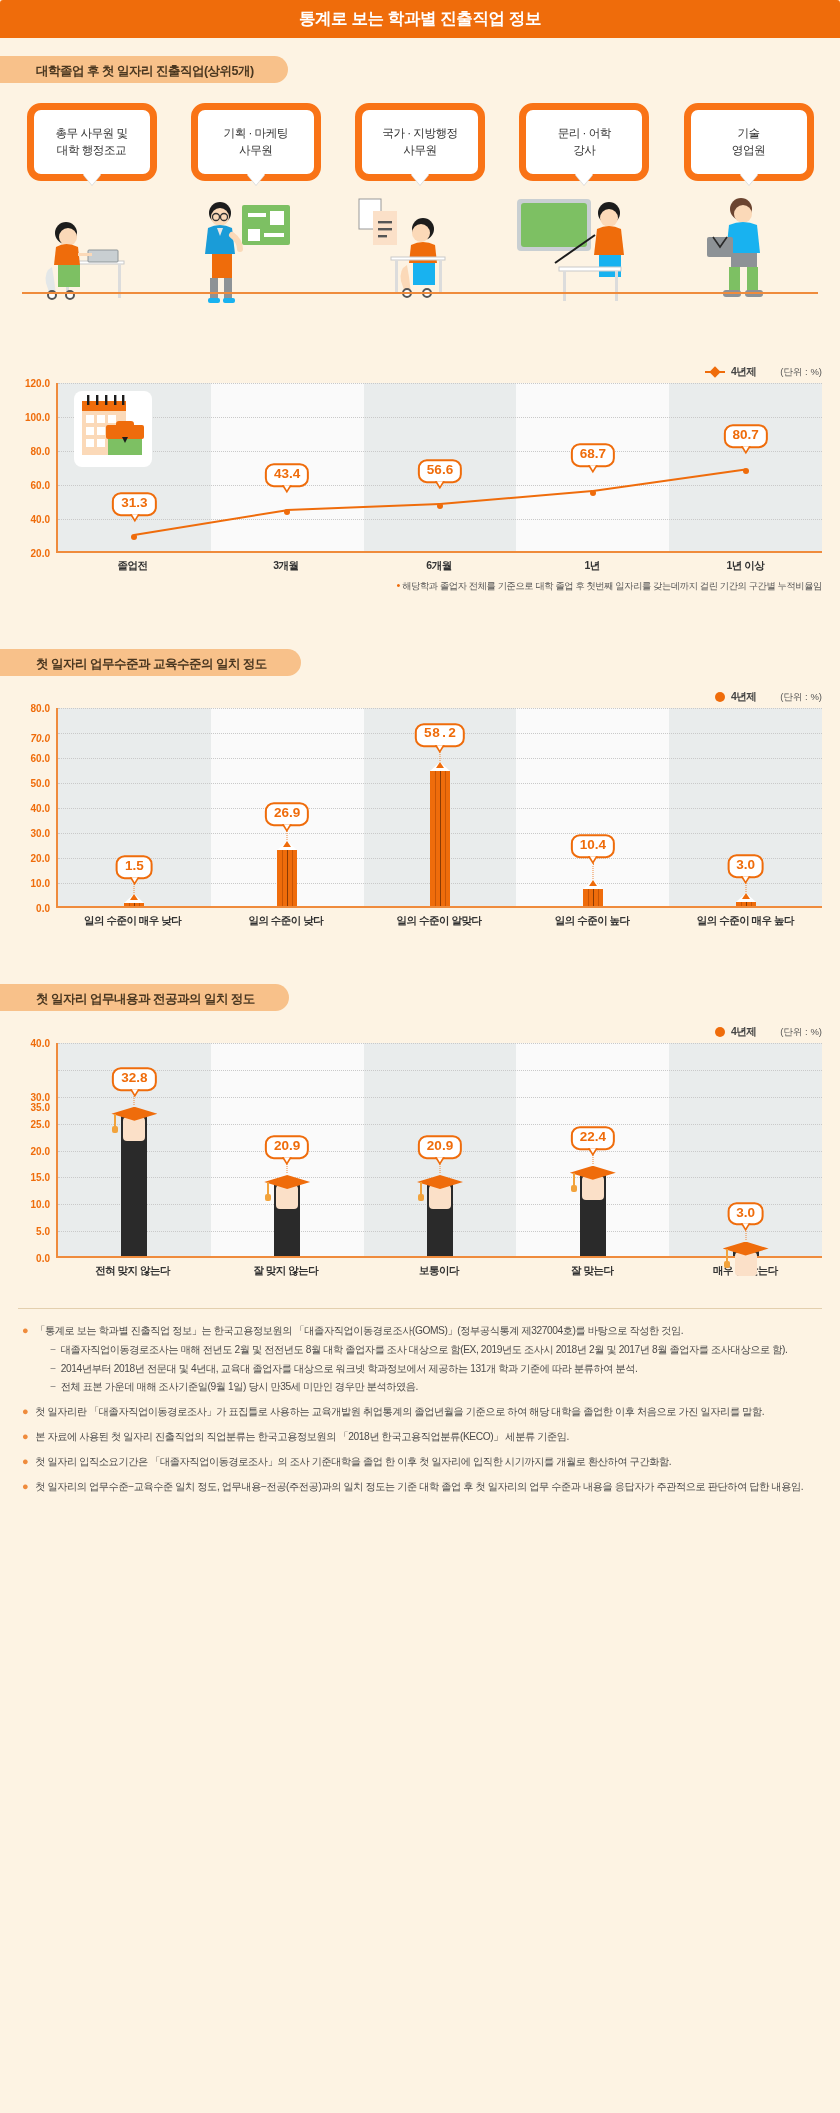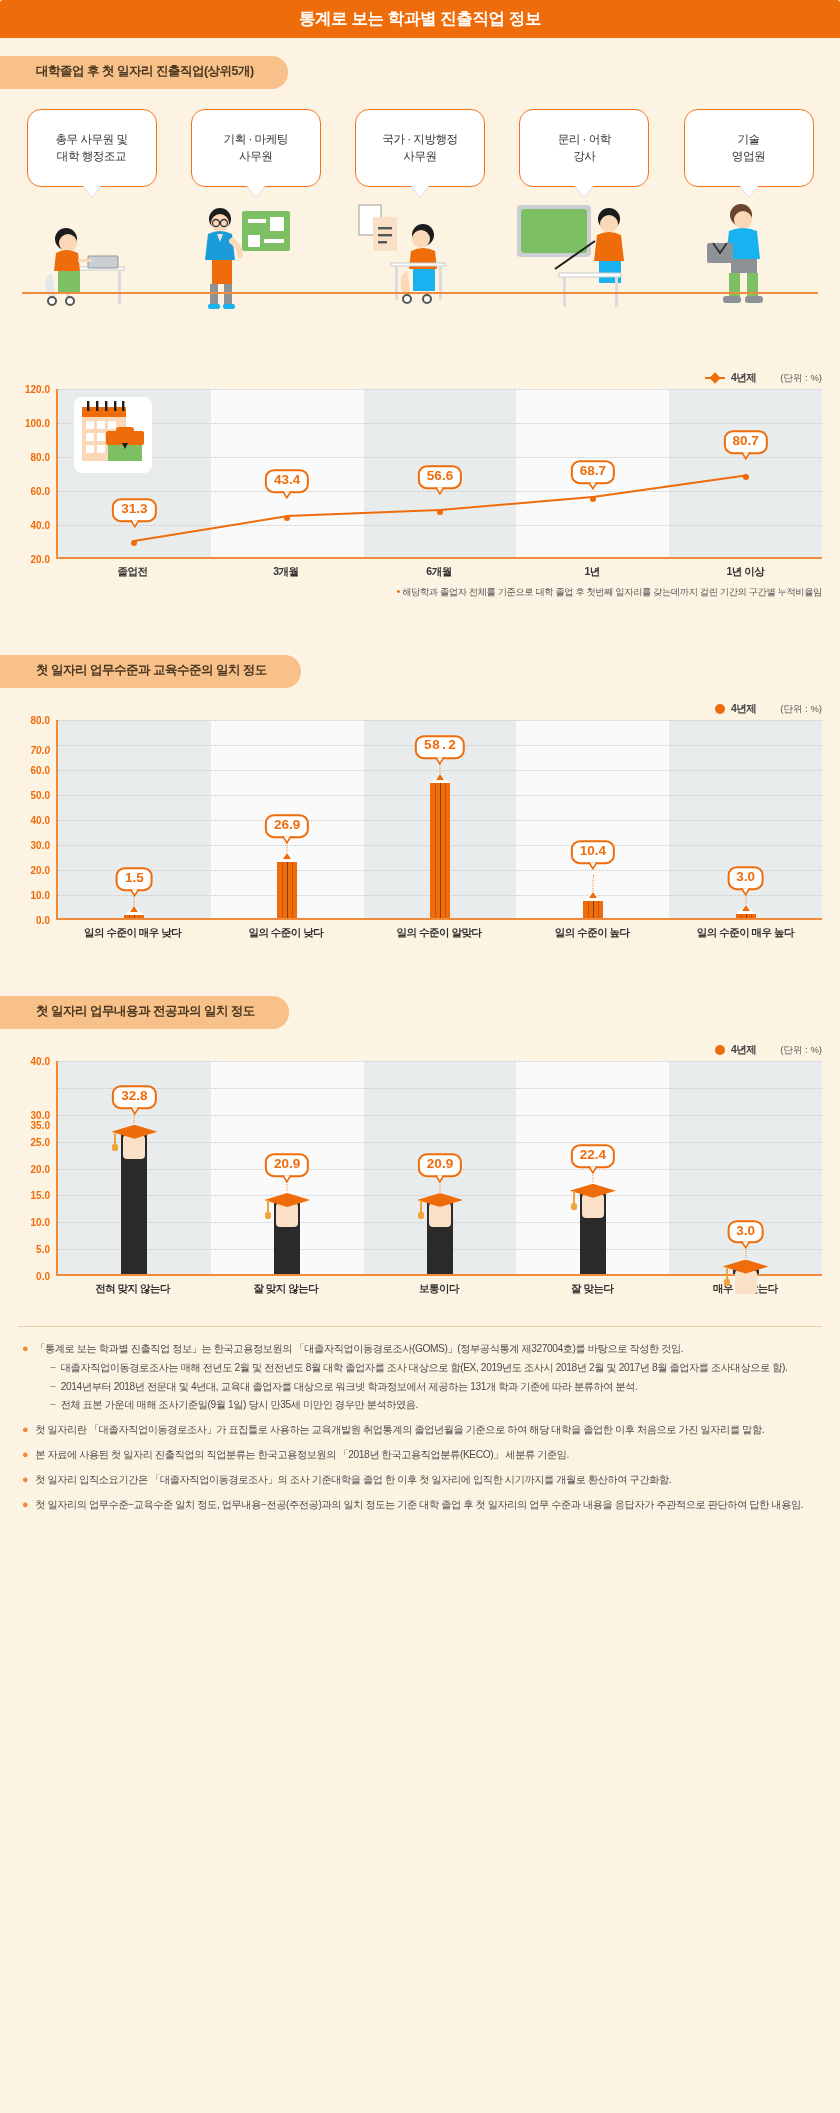--- a/index.html
+++ b/index.html
@@ -23,40 +23,40 @@
   }
 
   
   .pill{
     display:inline-block;
     background:#f8c18a;
     color:#4a3720;
     font-weight:bold;
     font-size:12.5px;
     letter-spacing:-0.5px;
-    padding:7px 34px 9px 36px;
+    padding:7px 34px 3px 36px;
     border-radius:0 16px 16px 0;
     margin-left:0;
   }
   .pill-wrap{ padding-top:18px; padding-bottom:6px;}
 
   
   .jobs{
     position:relative;
     display:flex;justify-content:space-between;
     padding:14px 22px 0 22px;
   }
   .jobcard{
     width:139px;
     position:relative;
     display:flex;flex-direction:column;align-items:center;
   }
   .bubble{
     width:130px;height:78px;
-    background:#fff;border:1px solid #f97316;border-radius:14px;
+    background:#fff;border:7px solid #f97316;border-radius:14px;
     display:flex;align-items:center;justify-content:center;text-align:center;
     font-size:11.6px;line-height:1.45;color:#333;letter-spacing:-0.5px;
     position:relative;
   }
   .bubble:after{
     content:"";position:absolute;bottom:-11px;left:50%;margin-left:-9px;
     width:0;height:0;border-left:9px solid transparent;border-right:9px solid transparent;
     border-top:11px solid #fff;
     filter:drop-shadow(0 1px 0 #d8d8d8);
   }
@@ -375,21 +375,21 @@
           <div class="seg" style="left: 229.2px; top: 125.97px; width: 152.916px; transform: rotate(-2.22996deg);"></div>
           <div class="seg" style="left: 382px; top: 120.02px; width: 153.36px; transform: rotate(-4.89643deg);"></div>
           <div class="seg" style="left: 534.8px; top: 106.93px; width: 154.318px; transform: rotate(-8.04241deg);"></div>
           <div class="dot" style="left: 76.4px; top: 147.79px;"></div>
           <div class="callout" style="left: 10%; top: 132.79px;">31.3</div>
           <div class="dot" style="left: 229.2px; top: 122.97px;"></div>
           <div class="callout" style="left: 30%; top: 103.97px;">43.4</div>
           <div class="dot" style="left: 382px; top: 117.02px;"></div>
           <div class="callout" style="left: 50%; top: 100.02px;">56.6</div>
           <div class="dot" style="left: 534.8px; top: 103.93px;"></div>
-          <div class="callout" style="left: 70%; top: 95px; padding-left: 7px;">68.7</div>
+          <div class="callout" style="left: 70%; top: 84px; padding-left: 7px;">68.7</div>
           <div class="dot" style="left: 687.6px; top: 82.34px;"></div>
           <div class="callout" style="left: 90%; top: 65.34px;">80.7</div>
         </div>
 
       <div style="position:absolute;left:16px;top:8px;width:78px;height:76px;background:#fff;border-radius:8px;">
         <svg width="78" height="76" viewBox="0 0 78 76">
           <rect x="8" y="10" width="44" height="10" fill="#ef6c0b"></rect>
           <rect x="8" y="20" width="44" height="44" fill="#fbd9b8"></rect>
           <g fill="#1c1c1c">
               <rect x="13" y="4" width="2.4" height="10"></rect>
@@ -487,21 +487,21 @@
             <div class="lead"></div>
           </div>
           <div class="leader" style="left: 50%; bottom: 145px; height: 16px;"></div>
           <div class="callout" style="left: 50%; top: 39px; font-family: Liberation Mono, monospace;">58.2</div>
           <div class="pencil" style="left: 70%; height: 17px;">
             <div class="body"></div>
             <div class="tip"></div>
             <div class="lead"></div>
           </div>
           <div class="leader" style="left: 70%; bottom: 27px; height: 16px;"></div>
-          <div class="callout" style="left: 70%; top: 144px;">10.4</div>
+          <div class="callout" style="left: 70%; top: 150px;">10.4</div>
           <div class="pencil" style="left: 90%; height: 4px;">
             <div class="body"></div>
             <div class="tip"></div>
             <div class="lead"></div>
           </div>
           <div class="leader" style="left: 90%; bottom: 14px; height: 16px;"></div>
           <div class="callout" style="left: 90%; top: 170px;">3.0</div>
         </div>
     </div>
     <div class="xlabels" id="xl2">

